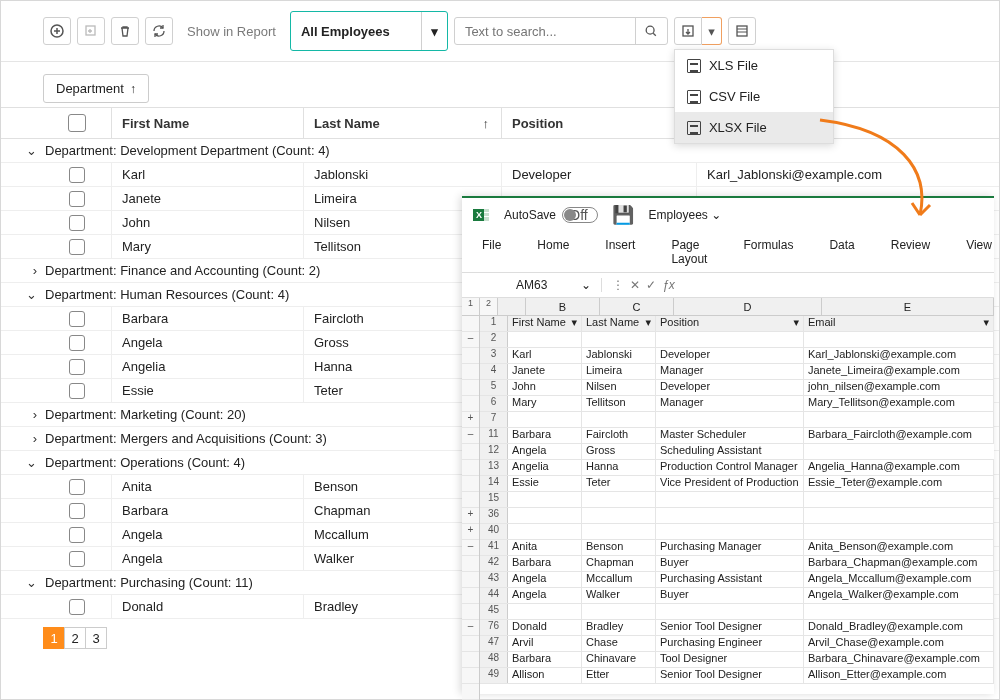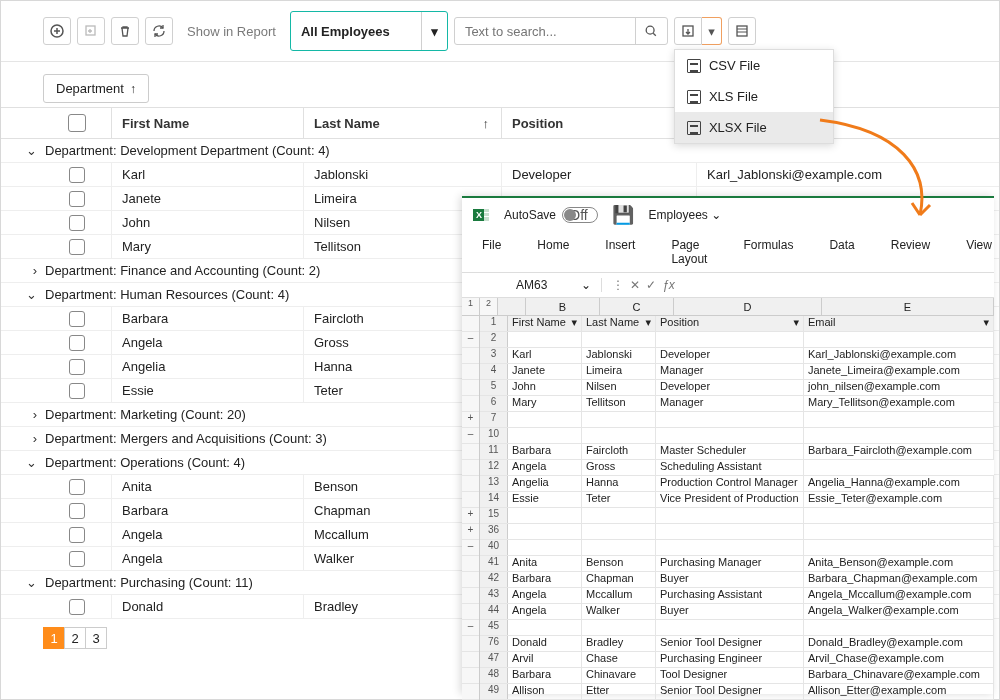--- a/index.html
+++ b/index.html
@@ -133,25 +133,25 @@
     <div class="tb-btn mid">
         <svg viewBox="0 0 16 16">
           <rect x="3" y="3" width="10" height="10" fill="none" stroke="#555" stroke-width="1.3"></rect>
           <path d="M8 6v5M6 9l2 2 2-2" fill="none" stroke="#555" stroke-width="1.3"></path>
         </svg>
       </div>
     <div class="tb-btn drop">▾</div>
     <div class="export-menu">
       <div class="mi">
           <span class="fi-icon"></span>
-          <span>CSV File</span>
+          <span>XLS File</span>
         </div>
       <div class="mi">
           <span class="fi-icon"></span>
-          <span>XLS File</span>
+          <span>CSV File</span>
         </div>
       <div class="mi hov">
           <span class="fi-icon"></span>
           <span>XLSX File</span>
         </div>
     </div>
   </div>
   <div class="tb-btn">
       <svg viewBox="0 0 16 16">
         <rect x="3" y="3" width="10" height="10" fill="none" stroke="#555" stroke-width="1.3"></rect>
@@ -482,27 +482,20 @@
           <div class="xc wE">Mary_Tellitson@example.com</div>
         </div>
         <div class="xl-row">
           <div class="rn">7</div>
           <div class="xc wB"></div>
           <div class="xc wC"></div>
           <div class="xc wD"></div>
           <div class="xc wE"></div>
         </div>
         <div class="xl-row">
-          <div class="rn">10</div>
-          <div class="xc wB"></div>
-          <div class="xc wC"></div>
-          <div class="xc wD"></div>
-          <div class="xc wE"></div>
-        </div>
-        <div class="xl-row">
           <div class="rn">11</div>
           <div class="xc wB">Barbara</div>
           <div class="xc wC">Faircloth</div>
           <div class="xc wD">Master Scheduler</div>
           <div class="xc wE">Barbara_Faircloth@example.com</div>
         </div>
         <div class="xl-row">
           <div class="rn">12</div>
           <div class="xc wB">Angela</div>
           <div class="xc wC">Gross</div>

